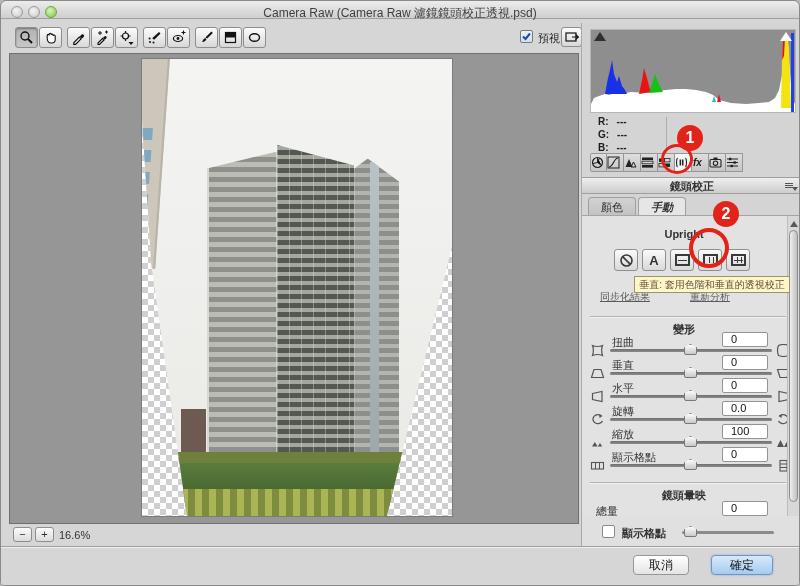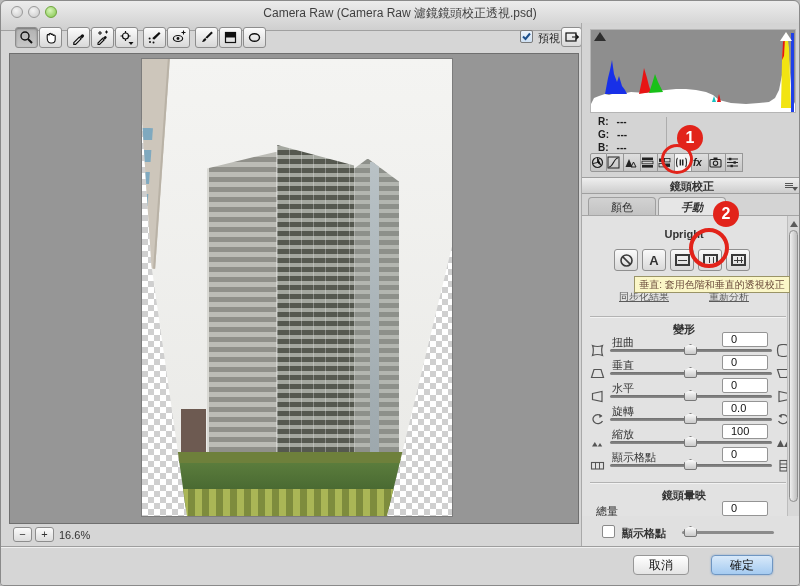--- a/index.html
+++ b/index.html
@@ -1,21 +1,21 @@
 <!DOCTYPE html>
 <html><head>
 <meta charset="utf-8">
 <style>
   * { margin:0; padding:0; box-sizing:border-box; }
   html,body { width:800px; height:586px; font-family:"Liberation Sans",sans-serif; background:#b9b9b9; }
   .window { position:absolute; left:0; top:0; width:800px; height:586px; background:#d6d6d6;
             border:1px solid #8a8a8a; border-radius:6px 6px 4px 4px; overflow:hidden; }
 
   
-  .titlebar { position:absolute; left:0; top:0; width:100%; height:30px;
+  .titlebar { position:absolute; left:0; top:0; width:100%; height:18px;
               background:linear-gradient(#ececec,#cfcfcf); border-bottom:1px solid #a0a0a0;
               border-radius:6px 6px 0 0; }
   .title { position:absolute; left:0; right:0; top:4px; text-align:center; font-size:12px; color:#3f3f3f; }
   .tl { position:absolute; top:5px; width:12px; height:12px; border-radius:50%; border:1px solid #999; }
   .tl.b1 { left:10px; background:radial-gradient(circle at 40% 35%,#f4f4f4,#c7c7c7); }
   .tl.b2 { left:27px; background:radial-gradient(circle at 40% 35%,#f4f4f4,#c7c7c7); }
   .tl.b3 { left:44px; background:radial-gradient(circle at 40% 35%,#d7f5b9,#7fc348); border-color:#6fa53e; }
 
   
   .toolbar { position:absolute; left:0; top:22px; width:578px; height:30px; }
@@ -98,38 +98,38 @@
   .tab-ic.sel { background:#f4f4f4; }
 
   .phead { position:absolute; left:0px; top:154px; width:220px; height:17px;
            background:linear-gradient(#efefef,#cdcdcd); border-top:1px solid #9f9f9f; border-bottom:1px solid #9f9f9f;
            font-size:11px; font-weight:bold; color:#333; text-align:center; line-height:16px; }
   .pmenu { position:absolute; right:5px; top:4px; width:12px; height:9px; }
   .pmenu i { display:block; height:1px; background:#555; margin:1px 0; width:8px; }
   .pmenu:after { content:""; position:absolute; right:-1px; bottom:0; border-left:3px solid transparent; border-right:3px solid transparent; border-top:4px solid #555; }
 
   .subtabs { position:absolute; left:6px; top:174px; height:19px; display:flex; gap:2px; }
-  .subtab { padding:0 22px; height:19px; font-size:11px; color:#333; line-height:18px;
+  .subtab { padding:0 12px; height:19px; font-size:11px; color:#333; line-height:18px;
             border:1px solid #9f9f9f; border-bottom:none; border-radius:4px 4px 0 0;
             background:linear-gradient(#d2d2d2,#c2c2c2); }
   .subtab.active { background:#e6e6e6; font-weight:bold;font-style:italic; }
 
   .content { position:absolute; left:0; top:192px; width:220px; height:320px; background:#e2e2e2;
              border-top:1px solid #a5a5a5; border-bottom:1px solid #a5a5a5; overflow:hidden; }
   .sec-title { position:absolute; width:200px; text-align:center; font-size:11px; font-weight:bold; color:#333; }
   .upr-btn { position:absolute; top:33px; width:24px; height:22px; border:1px solid #8f8f8f; border-radius:3px;
              background:linear-gradient(#fafafa,#d9d9d9); display:flex; align-items:center; justify-content:center;
              font-size:13px; font-weight:bold; color:#333; }
   .upr-glyph { width:15px; height:12px; border:2px solid #3a3a3a; }
   .upr-glyph.level { background:repeating-linear-gradient(#3a3a3a 0 1px,transparent 1px 4px); background-clip:content-box; padding:1px; }
   .upr-glyph.vert { background:repeating-linear-gradient(90deg,#3a3a3a 0 1px,transparent 1px 4px); background-clip:content-box; padding:1px; }
   .upr-glyph.full { background:
        repeating-linear-gradient(#3a3a3a 0 1px,transparent 1px 4px),
        repeating-linear-gradient(90deg,#3a3a3a 0 1px,transparent 1px 4px); background-clip:content-box; padding:1px; }
-  .upr-link { position:absolute; top:74px; font-size:10px; color:#5a5a5a; text-decoration:underline; z-index:1;margin-left:19px; }
+  .upr-link { position:absolute; top:74px; font-size:10px; color:#5a5a5a; text-decoration:underline; z-index:1; }
   .tooltip { position:absolute; left:52px; top:60px; width:156px; height:17px; background:#fbf7c8;
              border:1px solid #9a9467; font-size:10px; color:#6a4a3a; line-height:15px; text-align:center; z-index:2; }
 
   .divider { position:absolute; left:8px; width:196px; height:1px; background:#b3b3b3; box-shadow:0 1px 0 #f2f2f2; }
 
   .srow-label { position:absolute; font-size:11px; color:#333; }
   .srow-box { position:absolute; width:46px; height:15px; background:#fff; border:1px solid #949494; border-radius:2px;
               font-size:11px; color:#111; line-height:13px; padding-left:8px; }
   .track { position:absolute; height:3px; background:linear-gradient(#6f6f6f,#8b8b8b); border-radius:2px; }
   .thumb { position:absolute; top:-5px; width:13px; height:11px; background:linear-gradient(#fbfbfb,#c9c9c9);

